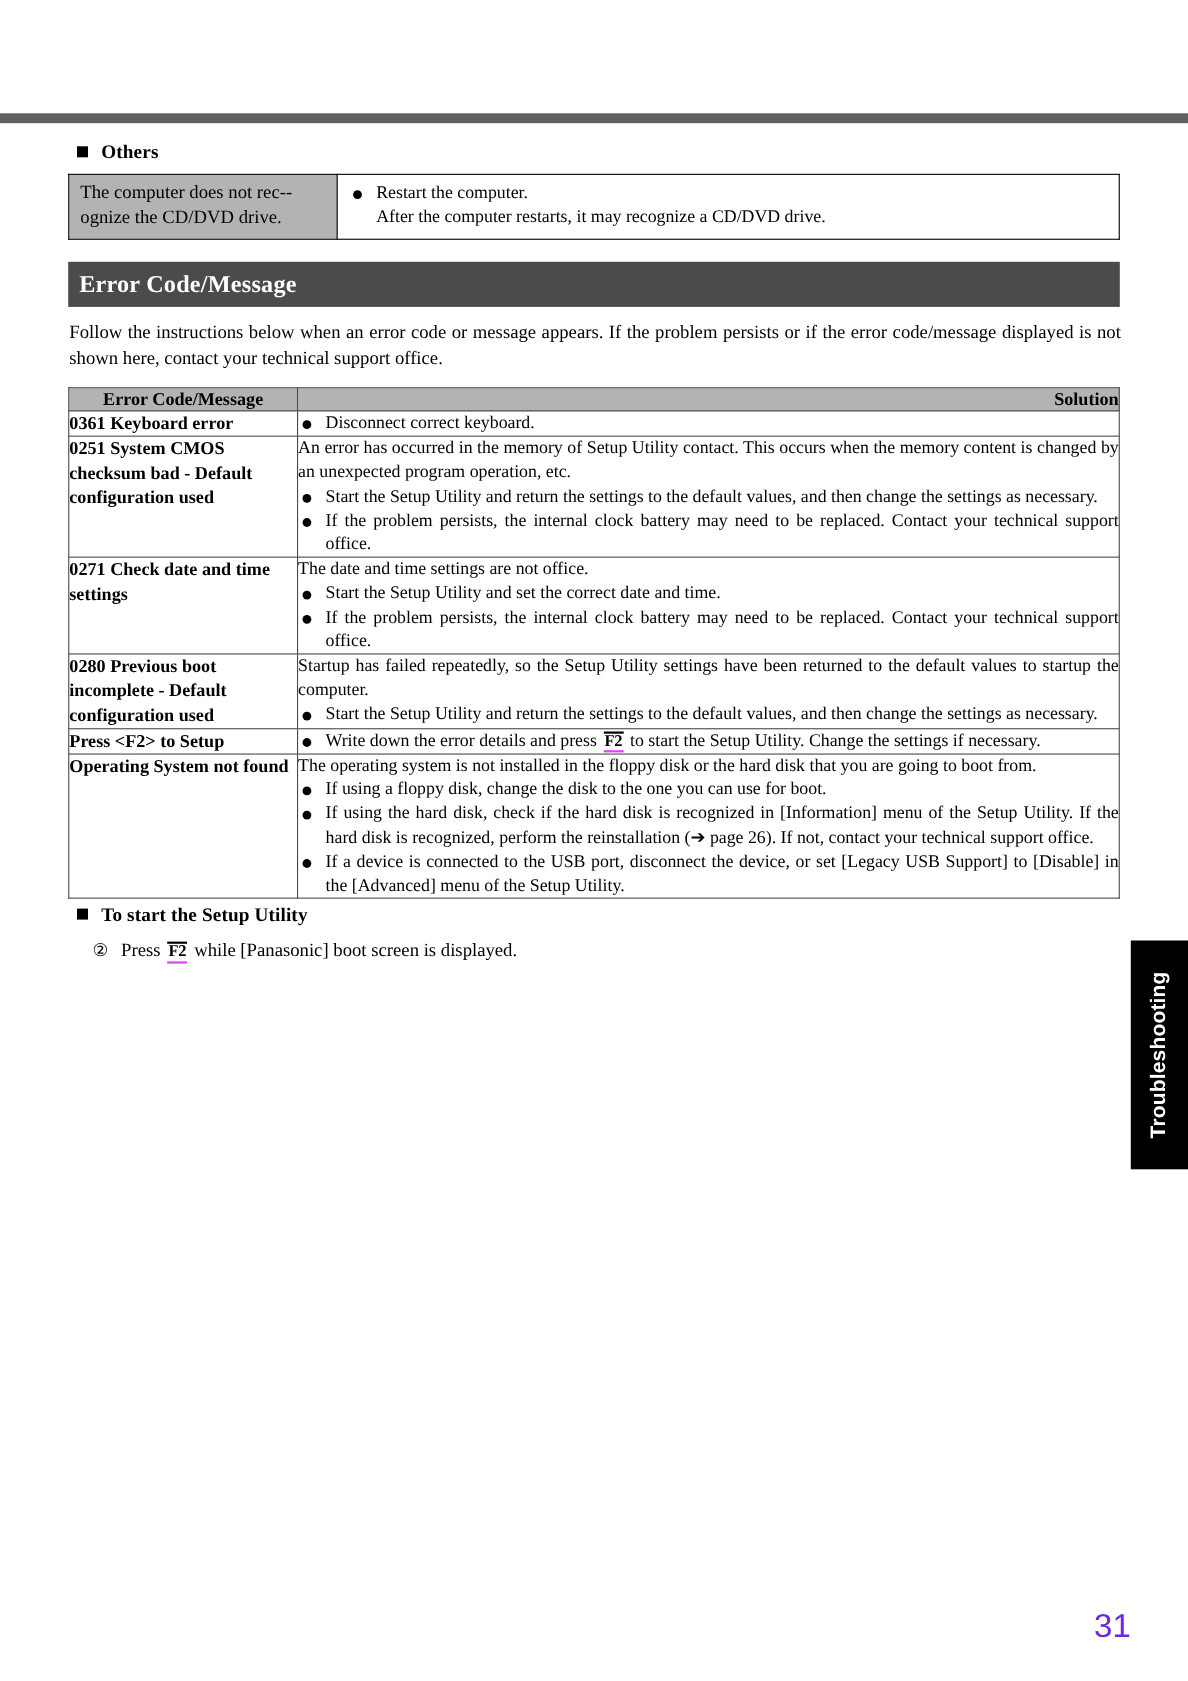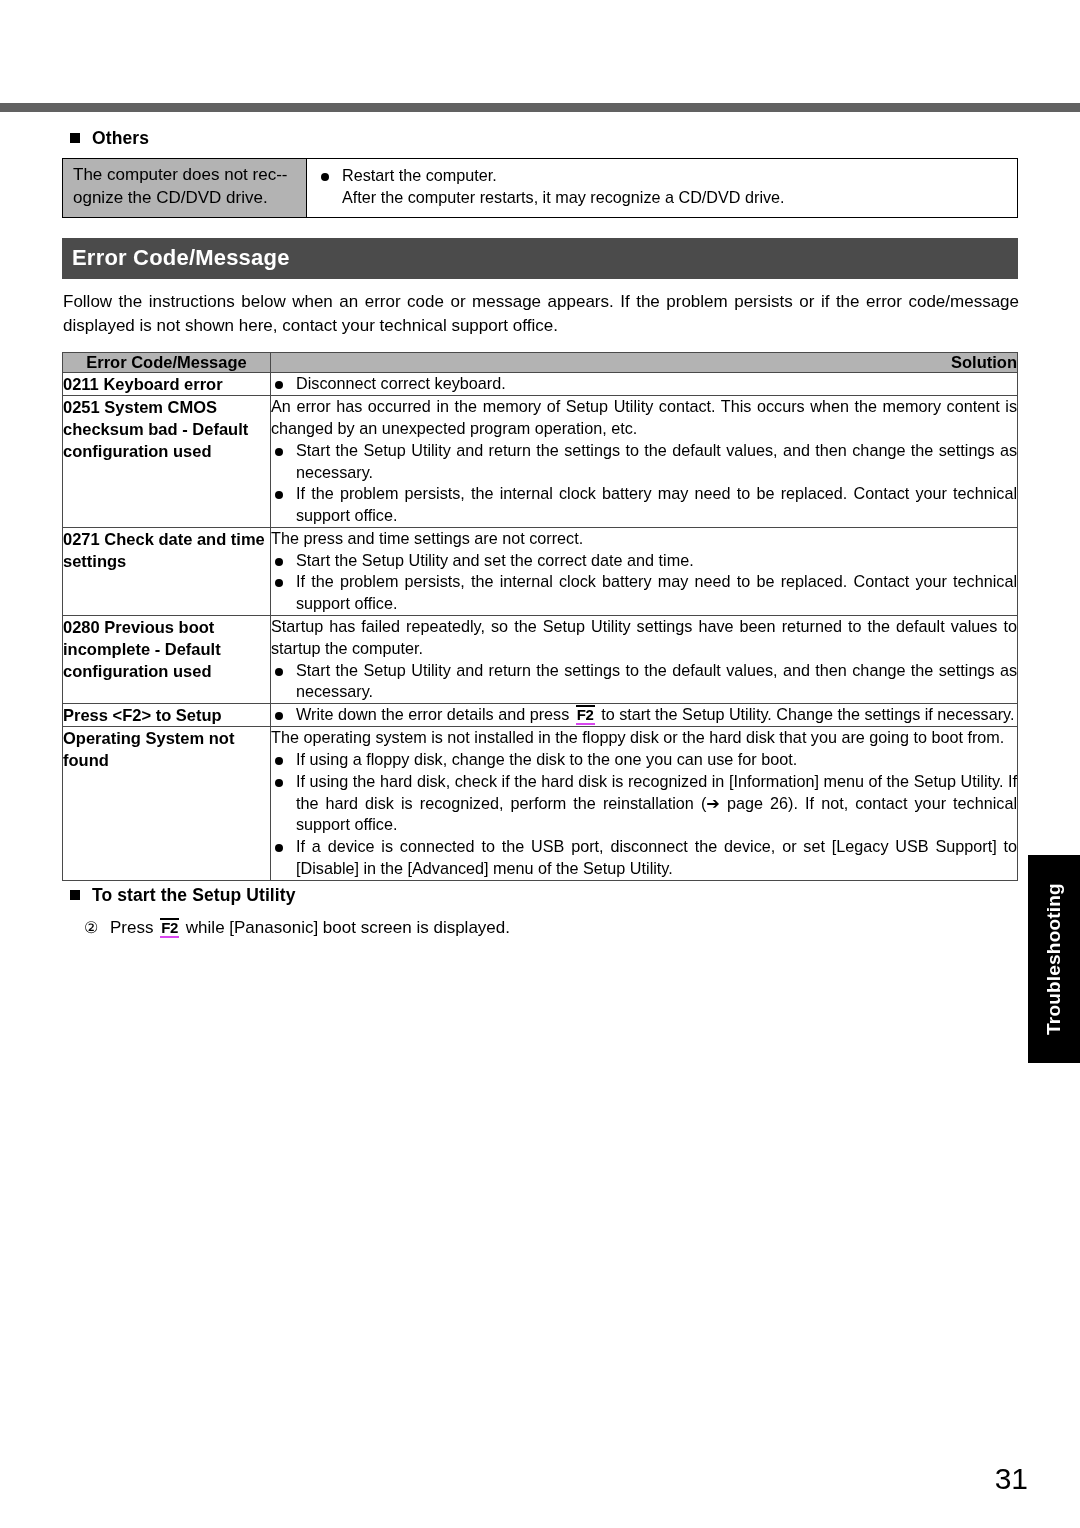--- a/index.html
+++ b/index.html
@@ -25,20 +25,21 @@
     height: 9px;
     background: #616161;
   }
 
   
   .page {
     position: absolute;
     left: 62px;
     top: 128px;
     width: 864px;
+    font-family: Liberation Serif, serif;
   }
 
   
   .sec-head {
     display: flex;
     align-items: baseline;
     font-size: 17.5px;
     font-weight: bold;
     letter-spacing: .1px;
     margin: 0 0 9px 8px;
@@ -213,21 +214,21 @@
     font-weight: bold;
     letter-spacing: .2px;
   }
 
   
   .folio {
     position: absolute;
     right: 52px;
     bottom: 32px;
     font-size: 30px;
-    color: #000000;
+    color: #6d28d9;
   }
 </style>
 </head>
 <body>
 
 <div class="top-rule"></div>
 
 <div class="page">
 
   <div class="sec-head">
@@ -263,21 +264,21 @@
         <col>
       </colgroup>
 
     <tbody>
         <tr class="th-row">
       <td class="th-left">Error Code/Message</td>
       <td>Solution</td>
     </tr>
 
     <tr>
-      <td class="code-cell">0211 Keyboard error</td>
+      <td class="code-cell">0361 Keyboard error</td>
       <td class="sol-cell">
         <ul>
           <li>Disconnect correct keyboard.</li>
         </ul>
       </td>
     </tr>
 
     <tr>
       <td class="code-cell">0251 System CMOS checksum bad - Default configuration used</td>
       <td class="sol-cell">
@@ -285,21 +286,21 @@
         <ul>
           <li>Start the Setup Utility and return the settings to the default values, and then change the settings as necessary.</li>
           <li>If the problem persists, the internal clock battery may need to be replaced. Contact your technical support office.</li>
         </ul>
       </td>
     </tr>
 
     <tr>
       <td class="code-cell">0271 Check date and time settings</td>
       <td class="sol-cell">
-        <p class="plain">The press and time settings are not correct.</p>
+        <p class="plain">The date and time settings are not office.</p>
         <ul>
           <li>Start the Setup Utility and set the correct date and time.</li>
           <li>If the problem persists, the internal clock battery may need to be replaced. Contact your technical support office.</li>
         </ul>
       </td>
     </tr>
 
     <tr>
       <td class="code-cell">0280 Previous boot incomplete - Default configuration used</td>
       <td class="sol-cell">

